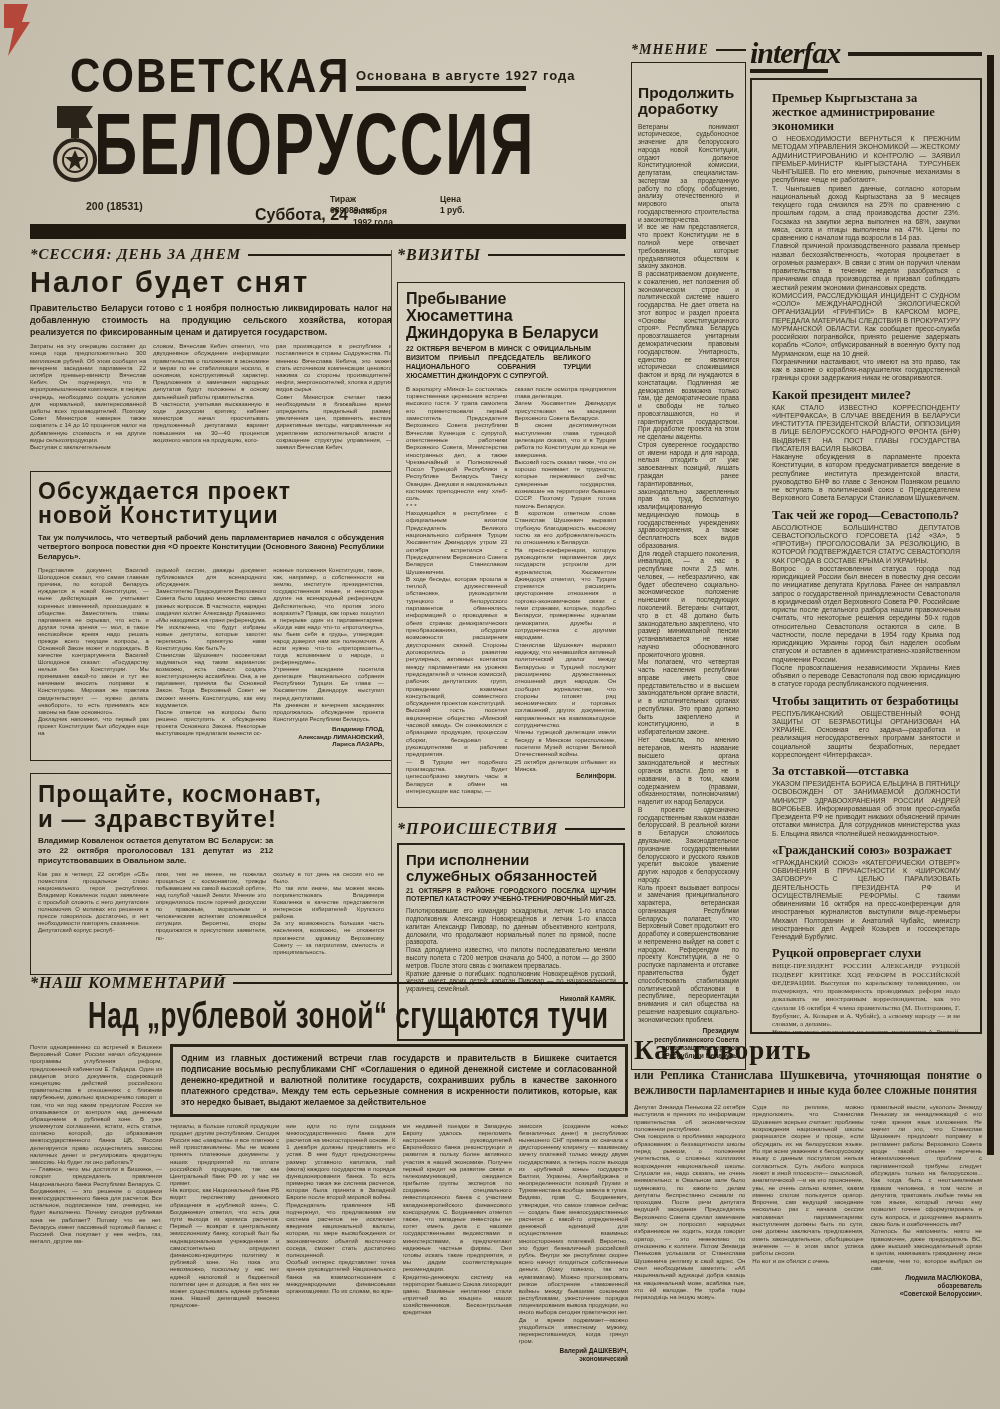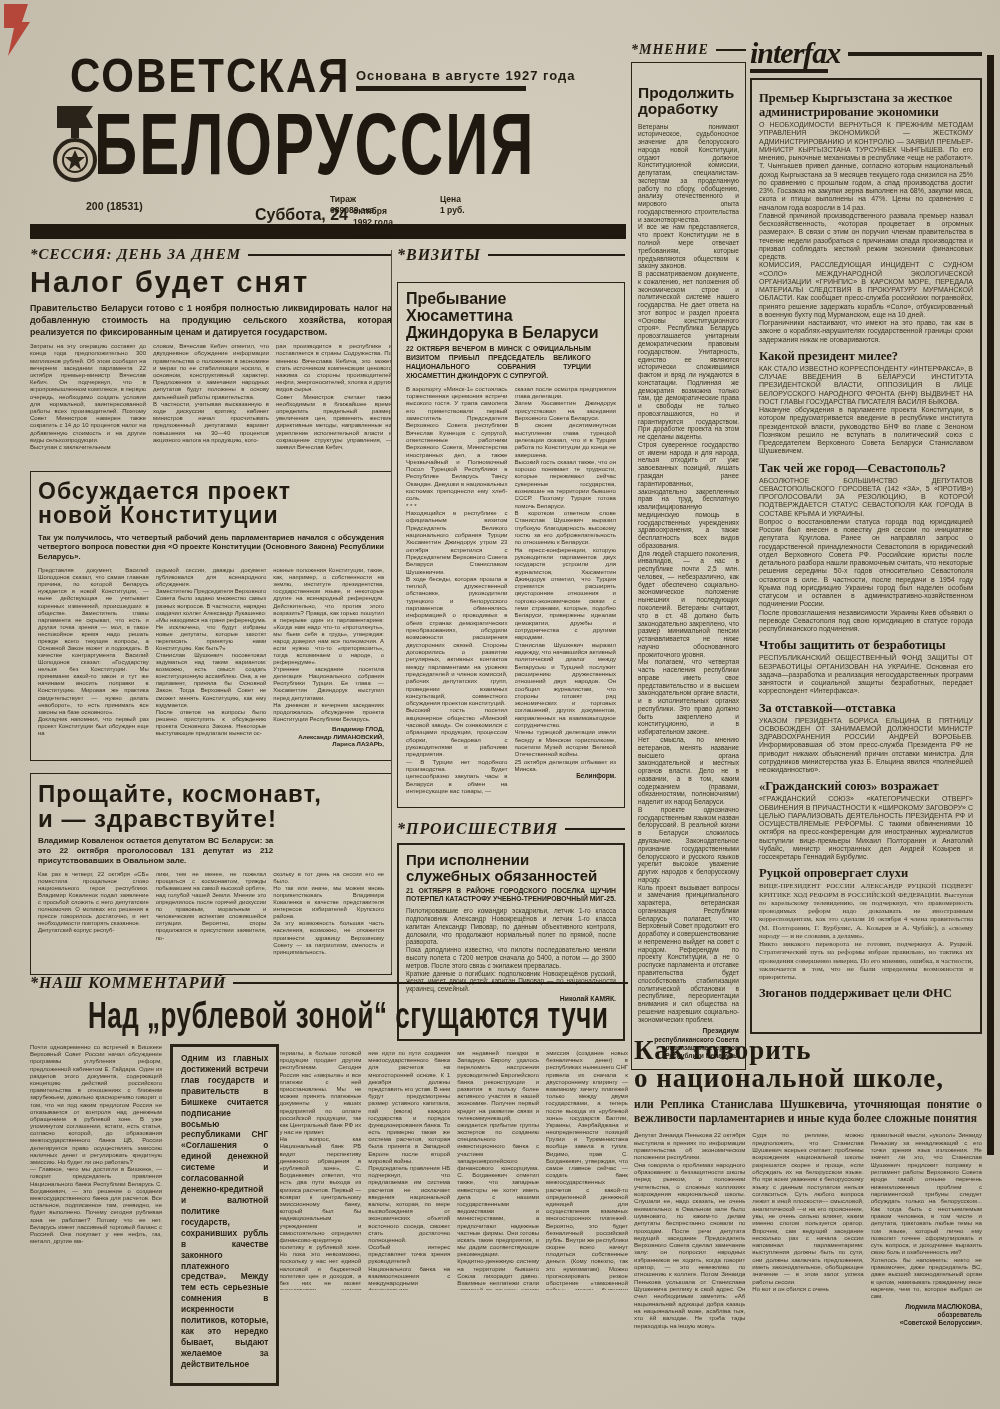--- a/index.html
+++ b/index.html
@@ -203,21 +203,21 @@
 Республики Беларусь.</div>
   </div>
 </div>
 
 <div class="abs" style="left:750px;top:38px;width:232px;">
   <div style="display:flex;align-items:flex-start;">
     <span class="ifx-logo">interfax</span>
     <span class="ifx-line"></span>
   </div>
   <div style="width:78px;height:4px;background:#241d14;margin-top:1px;"></div>
-  <div class="nbox" style="margin-top:5px;padding:6px 7px;height:940px;overflow:hidden;border-width:2.5px;">
+  <div class="nbox" style="margin-top:5px;padding:6px 20px;height:940px;overflow:hidden;border-width:2.5px;">
     <div>
       <div class="ifx-h">Премьер Кыргызстана за жесткое администрирование экономики</div>
       <div class="ifx-b">О НЕОБХОДИМОСТИ ВЕРНУТЬСЯ К ПРЕЖНИМ МЕТОДАМ УПРАВЛЕНИЯ ЭКОНОМИКОЙ — ЖЕСТКОМУ АДМИНИСТРИРОВАНИЮ И КОНТРОЛЮ — ЗАЯВИЛ ПРЕМЬЕР-МИНИСТР КЫРГЫЗСТАНА ТУРСУНБЕК ЧЫНГЫШЕВ. По его мнению, рыночные механизмы в республике «еще не работают».
 Т. Чынгышев привел данные, согласно которым национальный доход Кыргызстана за 9 месяцев текущего года снизился на 25% по сравнению с прошлым годом, а спад производства достиг 23%. Госзаказ на закупки зерна выполнен на 68%, закупки мяса, скота и птицы выполнены на 47%. Цены по сравнению с началом года возросли в 14 раз.
 Главной причиной производственного развала премьер назвал бесхозяйственность, «которая процветает в огромных размерах». В связи с этим он поручил членам правительства в течение недели разобраться с причинами спада производства и призвал соблюдать жесткий режим экономии финансовых средств.</div>
     </div>
     <div>
       <div class="ifx-b">КОМИССИЯ, РАССЛЕДУЮЩАЯ ИНЦИДЕНТ С СУДНОМ «СОЛО» МЕЖДУНАРОДНОЙ ЭКОЛОГИЧЕСКОЙ ОРГАНИЗАЦИИ «ГРИНПИС» В КАРСКОМ МОРЕ, ПЕРЕДАЛА МАТЕРИАЛЫ СЛЕДСТВИЯ В ПРОКУРАТУРУ МУРМАНСКОЙ ОБЛАСТИ. Как сообщает пресс-служба российских погранвойск, принято решение задержать корабль «Соло», отбуксированный в военную бухту под Мурманском, еще на 10 дней.
 Пограничники настаивают, что имеют на это право, так как в законе о кораблях-нарушителях государственной границы сроки задержания никак не оговариваются.</div>
     </div>
@@ -255,21 +255,21 @@
     </div>
   </div>
 </div>
 
 <div class="abs" style="left:30px;top:974px;width:598px;height:424px;overflow:hidden;">
   <div class="kicker" style="font-size:16px;">*НАШ КОММЕНТАРИЙ</div>
   <div class="hl" style="font-size:26px;letter-spacing:0.5px;line-height:46px;margin-left:58px;transform:scaleY(1.45);transform-origin:center left;white-space:nowrap;">Над „рублевой зоной“ сгущаются тучи</div>
   <div style="display:flex;gap:8px;margin-top:6px;">
     <div class="bt" style="flex:0 0 132px;font-size:6px;height:342px;overflow:hidden;">Почти одновременно со встречей в Бишкеке Верховный Совет России начал обсуждение программы углубления реформ, предложенной кабинетом Е. Гайдара. Один из разделов этого документа, содержащий концепцию действий российского правительства в отношениях с ближним зарубежьем, довольно красноречиво говорит о том, что ни под каким предлогом Россия не отказывается от контроля над денежным обращением в рублевой зоне. В уже упомянутом соглашении, кстати, есть статья, согласно которой, до образования межгосударственного банка ЦБ, России делегируется право осуществлять эмиссию наличных денег и регулировать кредитную эмиссию. Но будет ли оно работать?
 — Главное, чего мы достигли в Бишкеке, — говорит председатель правления Национального банка Республики Беларусь С. Богданкевич, — это решение о создании межгосударственного банка для расчетов. Все остальное, подписанное там, очевидно, не будет выполнено. Почему сегодня рублевая зона не работает? Потому что ее нет. Беларусь имеет пассивный торговый баланс с Россией. Она покупает у нее нефть, газ, металл, другие ма-</div>
-    <div style="flex:1;display:flex;">
+    <div style="flex:1;display:flex;flex-direction:column;">
       <div class="lead" style="border:3px solid #2a2318;padding:6px 8px;font-size:8.4px;line-height:1.3;">Одним из главных достижений встречи глав государств и правительств в Бишкеке считается подписание восьмью республиками СНГ «Соглашения о единой денежной системе и согласованной денежно-кредитной и валютной политике государств, сохранивших рубль в качестве законного платежного средства». Между тем есть серьезные сомнения в искренности политиков, которые, как это нередко бывает, выдают желаемое за действительное</div>
       <div class="cols" style="margin-top:6px;height:240px;">
         <div class="col bt" style="font-size:6px;">териалы, а больше готовой продукции продает другим республикам. Сегодня Россия нас «закрыла» и все платежи с ней приостановлены. Мы не можем принять платежные документы у наших предприятий по оплате российской продукции, так как Центральный банк РФ их у нас не примет.
 На вопрос, как Национальный банк РБ видит перспективу денежного обращения в «рублевой зоне», С. Богданкевич ответил, что есть два пути выхода из кризиса расчетов. Первый — возврат к центральному эмиссионному банку, который был бы наднациональным учреждением и самостоятельно определял финансово-кредитную политику в рублевой зоне. Но пока это невозможно, поскольку у нас нет единой налоговой и бюджетной политики цен и доходов, а без них не может существовать единая рублевая зона. Нашей делегацией внесено предложе-</div>
         <div class="col bt" style="font-size:6px;">ние идти по пути создания межгосударственного банка для расчетов на многосторонней основе. К 1 декабря должны представить его устав. В нем будут предусмотрены размер уставного капитала, пай (квота) каждого государства и порядок функционирования банка. То есть примерно такая же система расчетов, которая была принята в Западной Европе после второй мировой войны.
 Председатель правления НБ подчеркнул, что предлагаемая им система расчетов не исключает введения национальной валюты, которая, по мере высвобождения от экономических объятий восточного соседа, сможет стать достаточно полноценной.
 Особый интерес представляет точка зрения руководителей Национального банка на взаимоотношения с международными финансовыми организациями. По их словам, во вре-</div>
         <div class="col bt" style="font-size:6px;">мя недавней поездки в Западную Европу удалось переломить настроения руководителей Европейского банка реконструкции и развития в пользу более активного участия в нашей экономике. Получен первый кредит на развитие связи и телекоммуникаций, ожидается прибытие группы экспертов по созданию специального инвестиционного банка с участием западноевропейского финансового консорциума. С. Богданкевич отметил также, что западные инвесторы не хотят иметь дела с нашими государственными ведомствами и министерствами, а предпочитают надежные частные фирмы. Они готовы искать такие предприятия, и мы дадим соответствующие рекомендации.
 Кредитно-денежную систему на территории бывшего Союза лихорадит давно. Взаимные неплатежи стали «притчей во языцех» наших хозяйственников. Бесконтрольная кредитная</div>
         <div class="col">
@@ -279,21 +279,20 @@
 обозреватель «СБ».</div>
         </div>
       </div>
     </div>
   </div>
 </div>
 
 <div class="abs" style="left:634px;top:1036px;width:348px;height:366px;overflow:hidden;">
   <div class="hl srf" style="font-size:27px;letter-spacing:1px;">
     <div>Как говорить</div>
-    <div>о национальной школе,</div>
   </div>
   <div class="lead srf" style="font-size:11.5px;line-height:1.25;margin-top:4px;">или Реплика Станислава Шушкевича, уточняющая понятие о вежливости парламентариев и иные куда более сложные понятия</div>
   <div class="cols" style="margin-top:6px;height:238px;">
     <div class="col bt" style="font-size:6.1px;">Депутат Зинаида Пенькова 22 октября выступила в прениях по информации правительства об экономическом положении республики.
 Она говорила о проблемах народного образования: о беззащитности школы перед рынком, о положении учительства, о сложных коллизиях возрождения национальной школы. Слушали ее, надо сказать, не очень внимательно: в Овальном зале было шумновато, по каким-то делам депутаты беспрестанно сновали по проходам. После речи депутата ведущий заседание Председатель Верховного Совета сделал замечание залу: он попросил народных избранников не ходить, когда говорит оратор, — это невежливо по отношению к коллеге. Потом Зинаида Пенькова услышала от Станислава Шушкевича реплику в свой адрес. Он счел необходимым заметить: «Аб нацыянальнай адукацыі добра казаць на нацыянальнай мове, асабліва тыя, хто ёй валодае. Не трэба тады пераходзіць на іншую мову».</div>
     <div class="col bt" style="font-size:6.1px;">Судя по реплике, можно предположить, что Станислав Шушкевич всерьез считает: проблемы возрождения национальной школы разрешатся скорее и проще, если обсуждать их на белорусском языке. Но при всем уважении к белорусскому языку с данным постулатом нельзя согласиться. Суть любого вопроса лежит в иной плоскости— смысловой, аналитической —и на его прояснение, увы, не очень сильно влияет, каким именно слогом пользуется оратор. Впрочем, сам ведущий заседание несколько раз с начала сессии напоминал парламентариям: выступления должны быть по сути, они должны заключать предложения, иметь законодательное, обобщающее значение — в этом залог успеха работы сессии.
 Но вот и он сбился с очень</div>
     <div class="col">
       <div class="bt" style="font-size:6.1px;">правильной мысли, «уколол» Зинаиду Пенькову за ненадлежащий с его точки зрения язык изложения. Не значит ли это, что Станислав Шушкевич предложит поправку в регламент работы Верховного Совета вроде такой: отныне перечень нижеизложенных проблем с парламентской трибуны следует обсуждать только на белорусском... Как тогда быть с неотъемлемым правом человека, в том числе и депутата, трактовать любые темы на том языке, который лично ему позволит точнее сформулировать и суть вопроса, и доходчивее выразить свою боль и озабоченность им?
 Хотелось бы напомнить: никто не правомочен, даже председатель ВС, даже высший законодательный орган в целом, навязывать гражданину иное наречие, чем то, которое выбрал он сам.</div>

